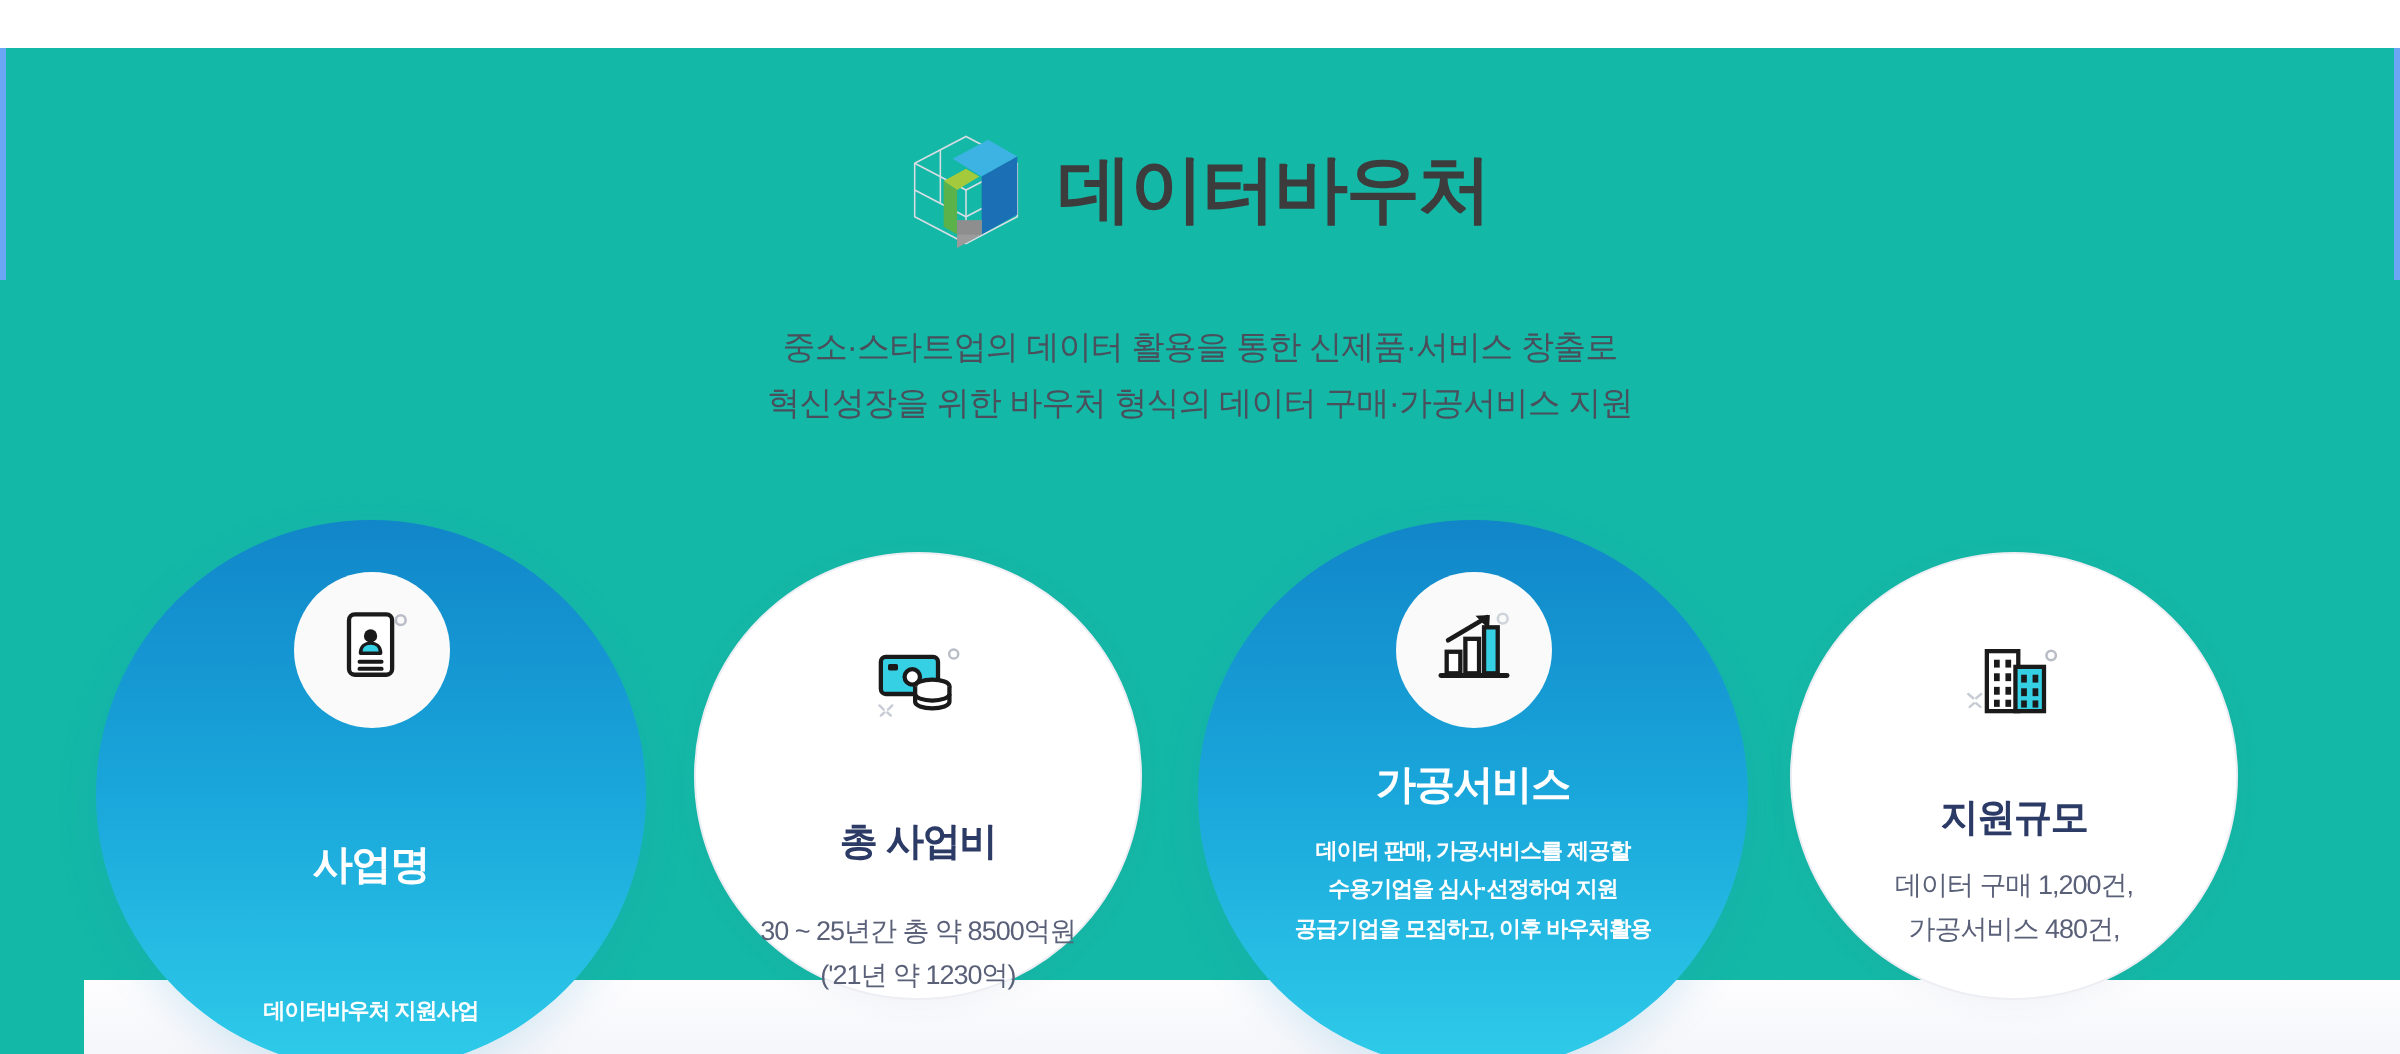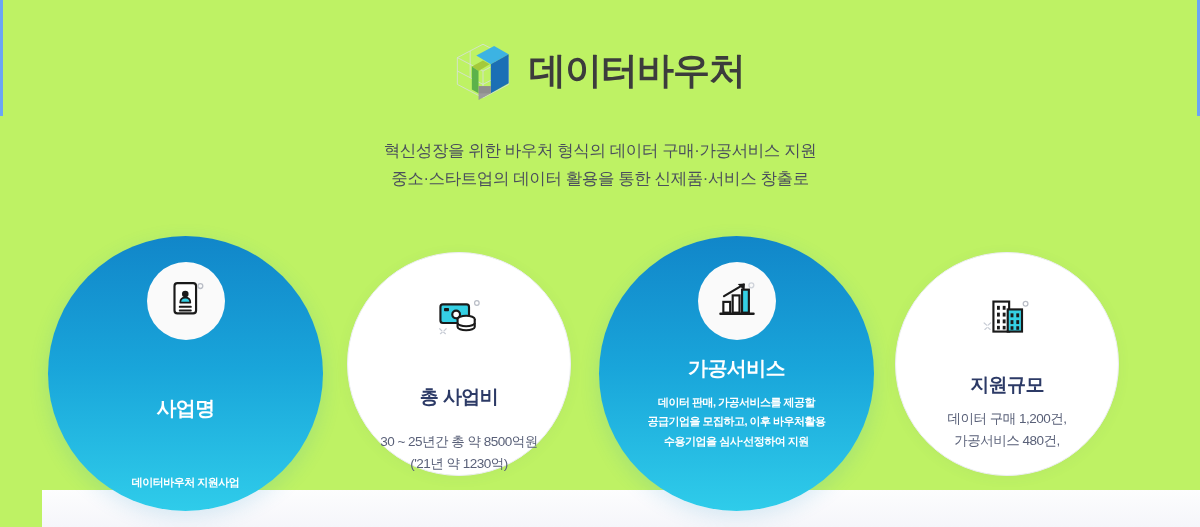--- a/index.html
+++ b/index.html
@@ -2,21 +2,21 @@
 <html><head>
 <meta charset="utf-8">
 <style>
   html,body{margin:0;padding:0;}
   body{
     width:1200px;height:527px;overflow:hidden;
     background:#ffffff;
     font-family:"Liberation Sans","DejaVu Sans",sans-serif;
     position:relative;
   }
-  .slide{position:absolute;inset:0;background:#bef264;}
+  .slide{position:absolute;inset:0;background:#14b8a6;margin-top:24px;}
 
   
   .edge-bar{position:absolute;top:0;width:3px;height:116px;background:#6ba5f5;}
   .edge-bar.left{left:0;}
   .edge-bar.right{left:1197px;}
 
   
   .bottom-band{
     position:absolute;left:42px;right:0;bottom:0;height:37px;
     background:linear-gradient(180deg,#fdfdfe 0%,#f5f6fa 100%);
@@ -105,22 +105,22 @@
 
           <path d="M30 44 L42 52 L42 92 L30 85 Z" fill="#5cb24a"></path>
 
           <path d="M42 92 L64 79 L64 92 L42 104 Z" fill="#9b9b9b"></path>
           <path d="M42 79 L64 79 L64 92 L42 92 Z" fill="#8e8e8e"></path>
         </svg>
       </span>
       <span class="logo-text">데이터바우처</span>
     </div>
     <div class="subtitle">
+      <div>중소·스타트업의 데이터 활용을 통한 신제품·서비스 창출로</div>
       <div>혁신성장을 위한 바우처 형식의 데이터 구매·가공서비스 지원</div>
-      <div>중소·스타트업의 데이터 활용을 통한 신제품·서비스 창출로</div>
     </div>
   </div>
 
   <div class="circles">
 
     <div class="circle filled c1">
       <div class="icon-badge">
         <span>
           <svg width="46" height="46" viewBox="0 0 64 64" xmlns="http://www.w3.org/2000/svg">
             <rect x="16" y="10" width="30" height="42" rx="4" fill="#ffffff" stroke="#1a1a1a" stroke-width="3"></rect>
@@ -177,22 +177,22 @@
             <rect x="26" y="27" width="9.5" height="24" fill="#ffffff" stroke="#1a1a1a" stroke-width="3"></rect>
             <rect x="39" y="19" width="9.5" height="32" fill="#35d0e4" stroke="#1a1a1a" stroke-width="3"></rect>
             <path d="M9 52.5 L55 52.5" stroke="#1a1a1a" stroke-width="3.4" stroke-linecap="round"></path>
             <circle cx="52" cy="13" r="3.4" fill="none" stroke="#cfd3da" stroke-width="1.8"></circle>
           </svg>
         </span>
       </div>
       <div class="c-title">가공서비스</div>
       <div class="c-desc">
         <div>데이터 판매, 가공서비스를 제공할</div>
+        <div>수용기업을 심사·선정하여 지원</div>
         <div>공급기업을 모집하고, 이후 바우처활용</div>
-        <div>수용기업을 심사·선정하여 지원</div>
       </div>
     </div>
 
     <div class="circle plain c4">
       <div class="icon-badge">
         <span>
           <svg width="50" height="44" viewBox="0 0 70 58" xmlns="http://www.w3.org/2000/svg">
             <rect x="16" y="6" width="22" height="42" fill="#ffffff" stroke="#1a1a1a" stroke-width="3"></rect>
             <rect x="36" y="17" width="20" height="31" fill="#35d0e4" stroke="#1a1a1a" stroke-width="3"></rect>
             <g fill="#1a1a1a">

